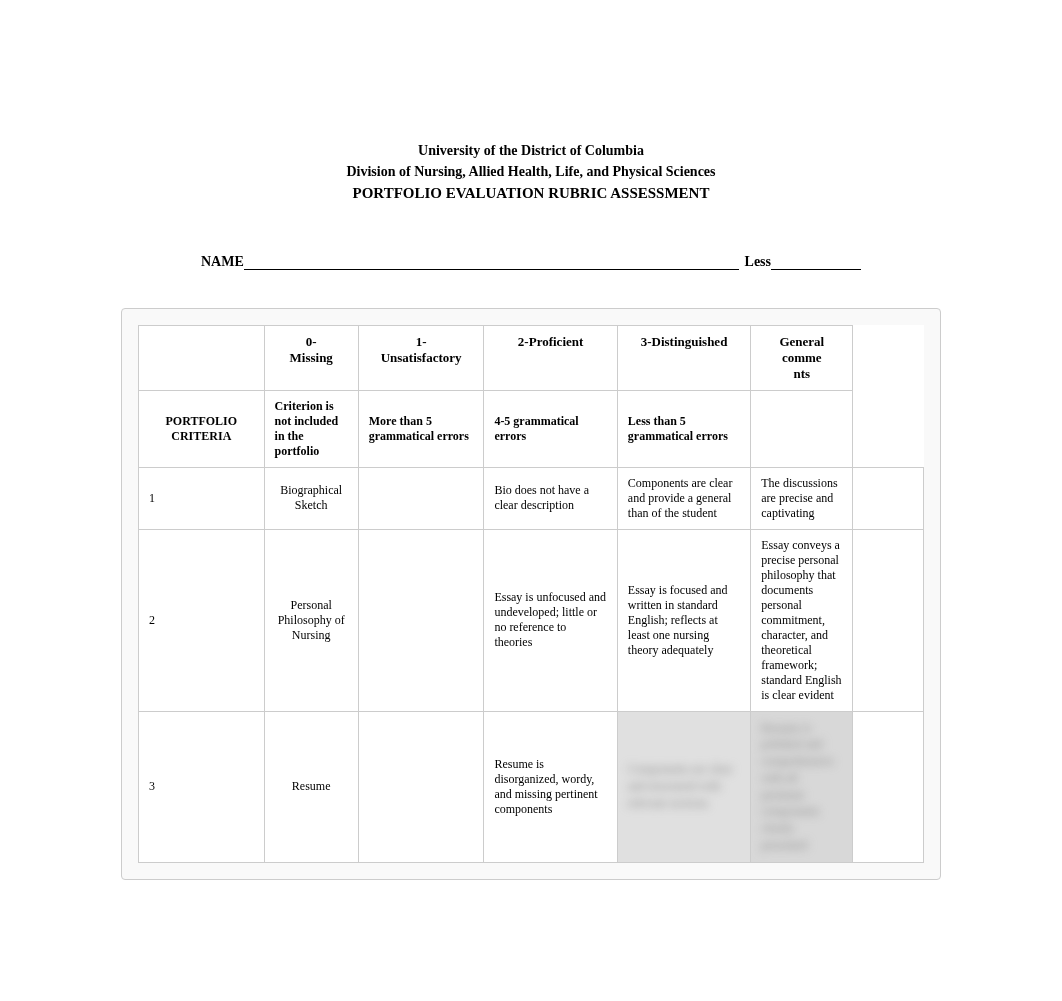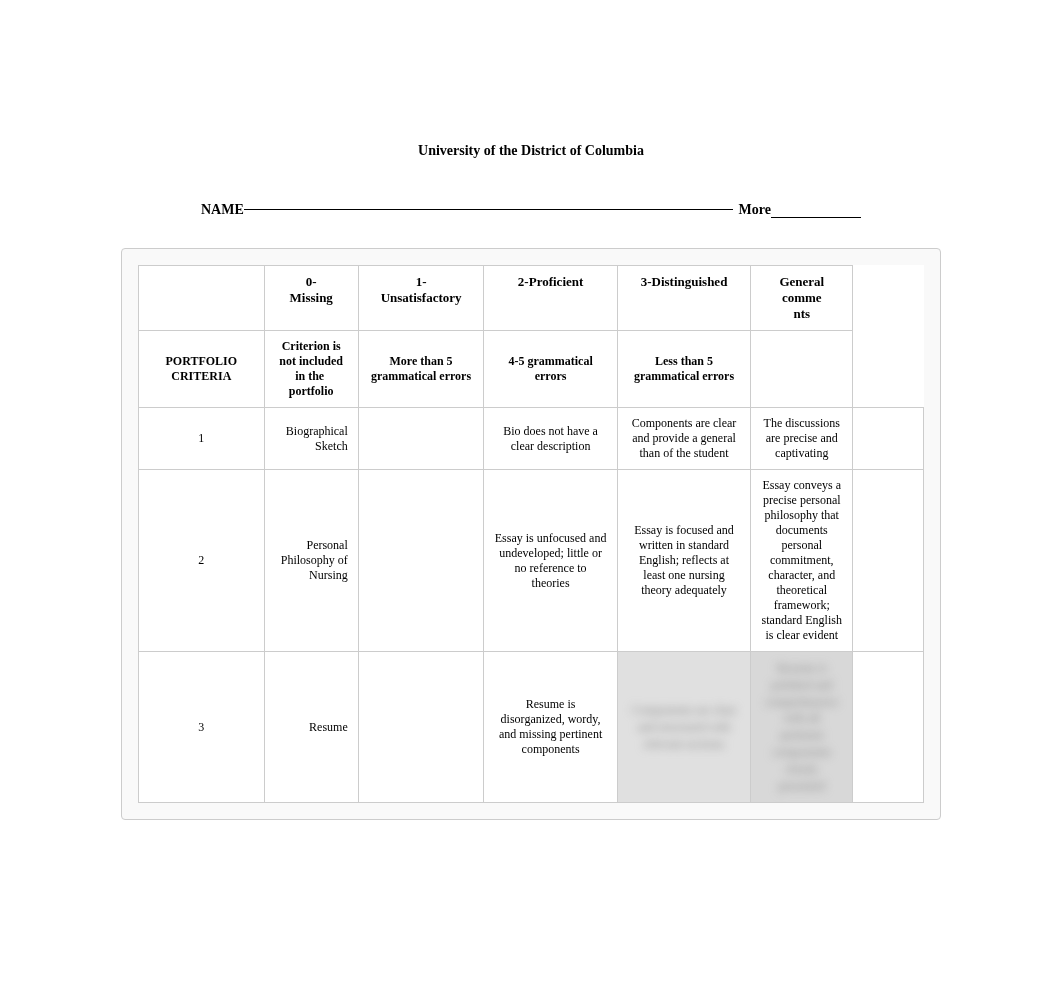--- a/index.html
+++ b/index.html
@@ -12,20 +12,21 @@
       min-height: 1001px;
     }
     .page {
       width: 1062px;
       min-height: 1001px;
       background: #fff;
       padding: 0;
       display: flex;
       flex-direction: column;
       align-items: center;
+      gap: 8px;
     }
     .header {
       text-align: center;
       margin-top: 140px;
       margin-bottom: 20px;
       line-height: 1.5;
     }
     .header p {
       font-weight: bold;
       font-size: 14px;
@@ -33,21 +34,21 @@
     .header .title-large {
       font-size: 15px;
       font-weight: bold;
       text-transform: uppercase;
     }
     .name-line {
       margin-top: 20px;
       margin-bottom: 30px;
       font-size: 14px;
       display: flex;
-      align-items: center;
+      align-items: flex-end;
       gap: 0;
       width: 660px;
     }
     .name-label {
       font-weight: bold;
     }
     .name-underline {
       flex: 1;
       border-bottom: 1px solid #000;
       height: 1px;
@@ -72,21 +73,20 @@
     }
     table {
       width: 100%;
       border-collapse: collapse;
       background: #fff;
     }
     th, td {
       border: 1px solid #ccc;
       padding: 8px 10px;
       vertical-align: middle;
-      text-align: center;
       font-size: 12.5px;
     }
     
     .col-criteria { width: 16%; }
     .col-missing  { width: 12%; }
     .col-unsat    { width: 16%; }
     .col-prof     { width: 17%; }
     .col-dist     { width: 17%; }
     .col-comments { width: 13%; }
 
@@ -116,40 +116,42 @@
     
     .data-row td {
       vertical-align: middle;
       font-size: 12px;
       background: #fff;
     }
     .row-num {
       font-weight: normal;
     }
     .criteria-name {
-      text-align: right;
+      text-align: center;
     }
     .missing-cell {
       
       background: #fff;
     }
   </style>
 </head>
 <body>
 
 <div class="page">
 
   <div class="header">
     <p>University of the District of Columbia</p>
+    <p>Division of Nursing, Allied Health, Life, and Physical Sciences</p>
+    <p class="title-large">PORTFOLIO EVALUATION RUBRIC ASSESSMENT</p>
   </div>
 
   <div class="name-line">
     <span class="name-label">NAME</span>
     <span class="name-underline">&nbsp;</span>
-    <span class="date-label">More</span>
+    <span class="date-label">Less</span>
     <span class="date-underline">&nbsp;</span>
   </div>
 
   <div class="rubric-container">
     <table>
       <colgroup>
         <col class="col-criteria">
         <col class="col-missing">
         <col class="col-unsat">
         <col class="col-prof">

